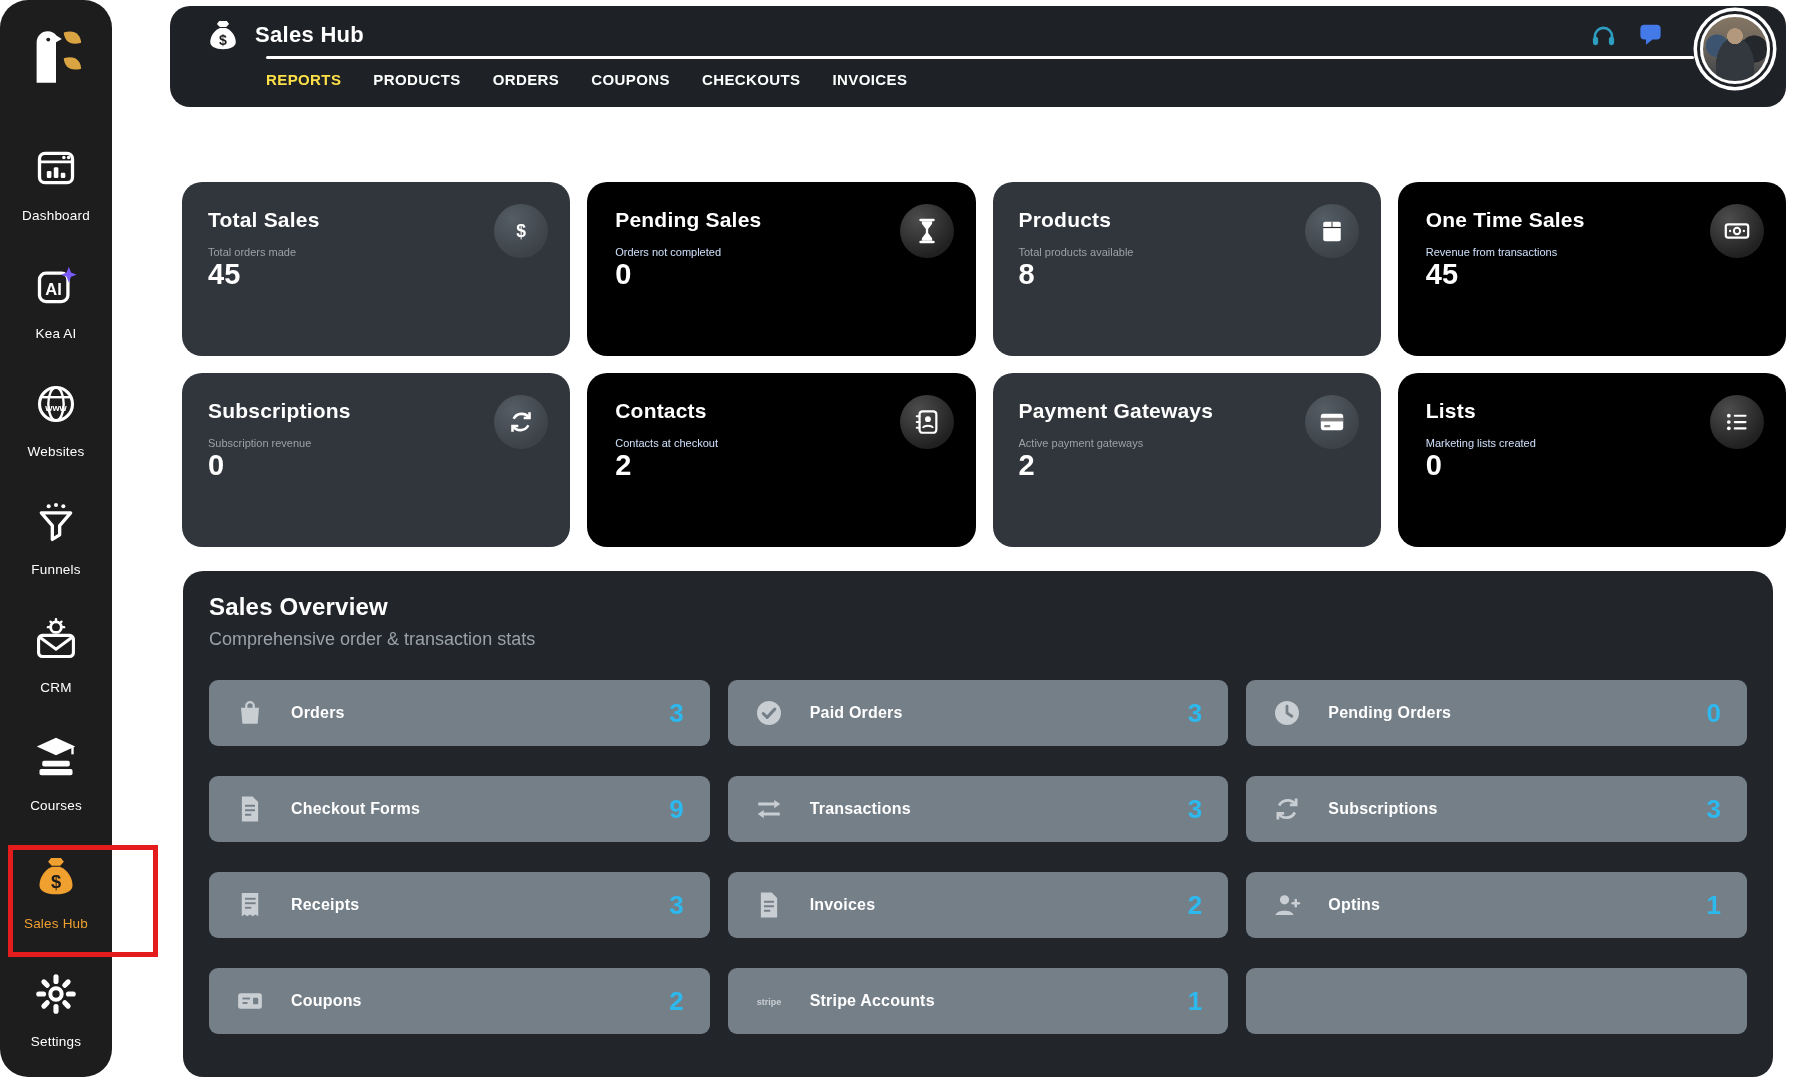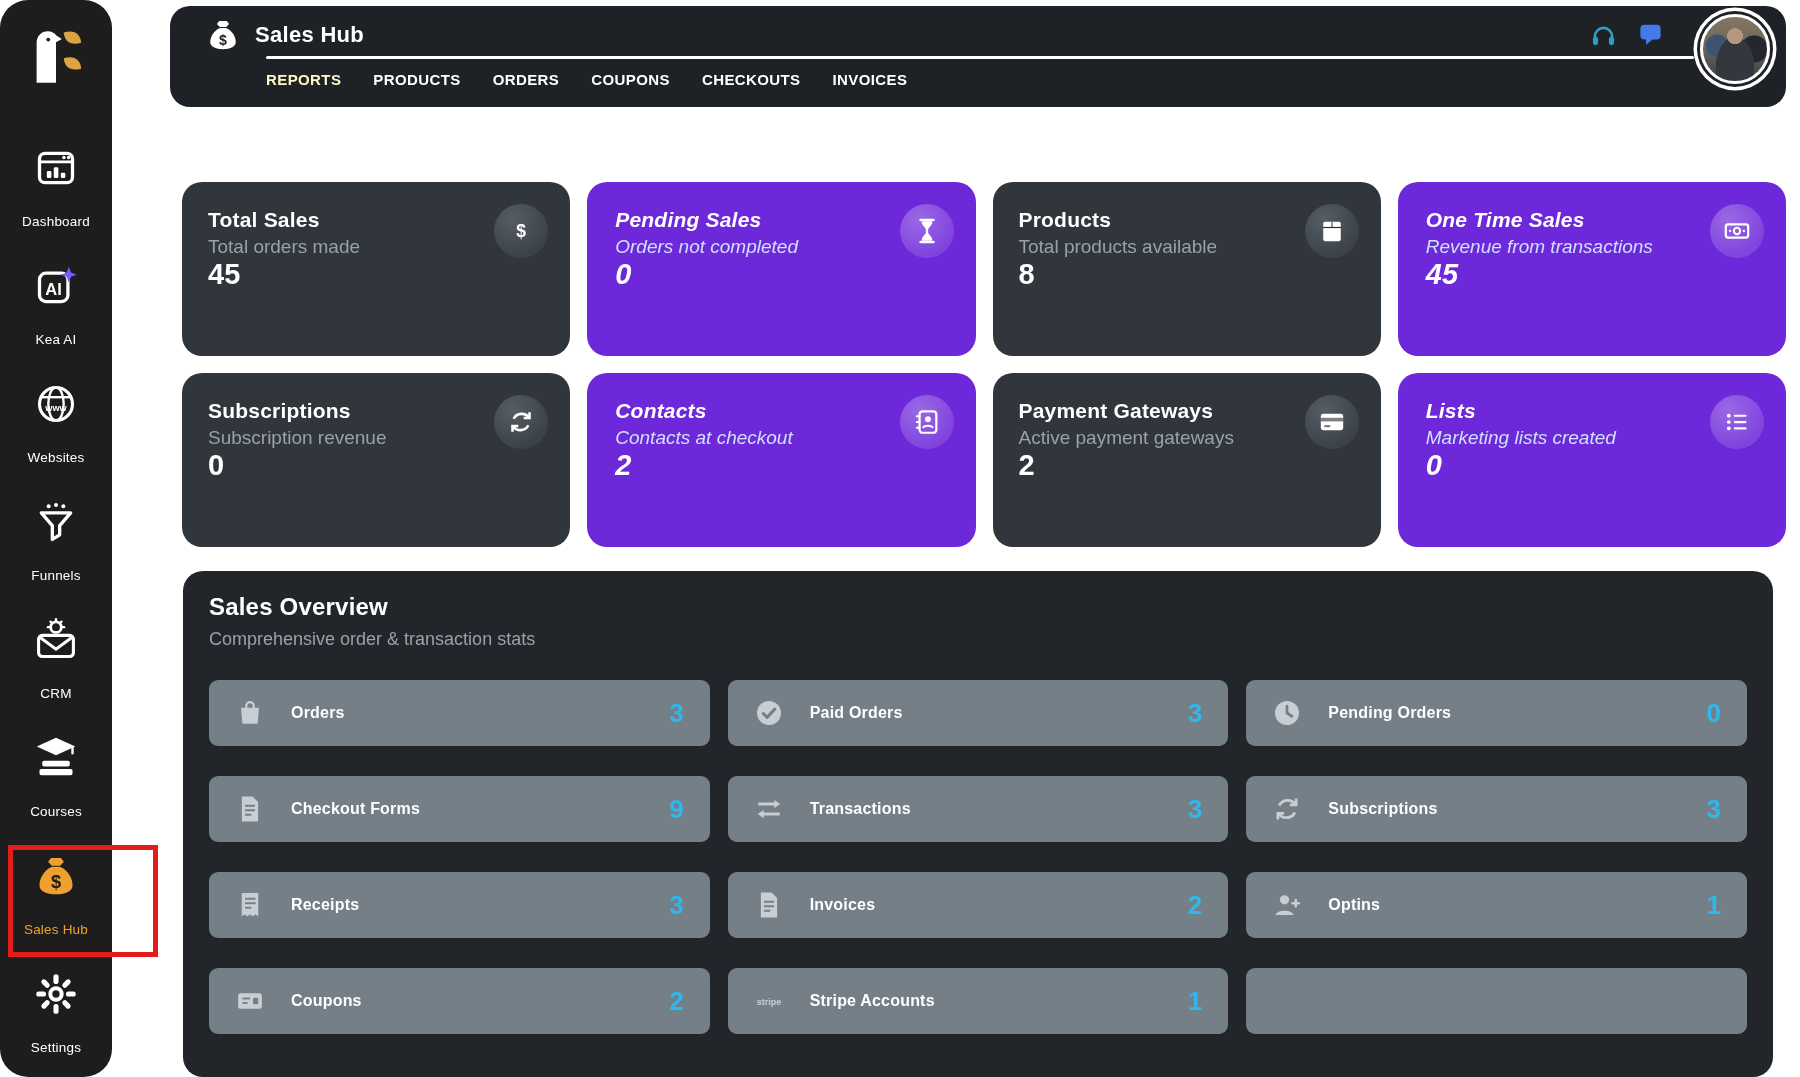--- a/index.html
+++ b/index.html
@@ -15,40 +15,40 @@
     display:flex;flex-direction:column;align-items:center;
   }
   .logo{margin-top:26px;width:62px;height:64px;}
   .nav{margin-top:56px;display:flex;flex-direction:column;align-items:center;}
   .nav-item{
     width:112px;height:72px;margin-bottom:46px;cursor:pointer;
     display:flex;flex-direction:column;align-items:center;justify-content:flex-start;
   }
   .nav-icon{width:44px;height:44px;color:#ffffff;}
   .nav-icon svg{width:100%;height:100%;}
-  .nav-label{margin-top:24px;font-size:13.5px;color:#ffffff;letter-spacing:.2px;}
+  .nav-label{margin-top:18px;font-size:13.5px;color:#ffffff;letter-spacing:.2px;}
   .nav-item.active .nav-label{color:#f0a02f;}
   .nav-item.active .nav-icon{color:#f0a02f;}
   .annotation-box{
     position:absolute;left:8px;top:845px;width:140px;height:102px;
     border:5px solid #e41c1c;z-index:50;pointer-events:none;
   }
   
   .header{
     position:absolute;left:170px;top:6px;width:1616px;height:101px;
     background:#1e2126;border-radius:20px;
   }
   .header-top{position:absolute;left:36px;top:12px;display:flex;align-items:center;gap:15px;}
   .header-bag{width:34px;height:34px;color:#ffffff;}
   .header-bag svg{width:100%;height:100%;}
   .header-title{font-size:22px;font-weight:bold;color:#ffffff;letter-spacing:.3px;}
   .title-rule{position:absolute;left:96px;right:92px;top:50px;height:2.5px;background:#ffffff;border-radius:2px;}
   .tabs{position:absolute;left:96px;top:65px;display:flex;gap:32px;}
   .tab{font-size:15px;font-weight:600;color:#ffffff;letter-spacing:.4px;cursor:pointer;}
-  .tab.active{color:#fef9c3;}
+  .tab.active{color:#fde047;}
   .header-actions{position:absolute;right:122px;top:16px;display:flex;gap:20px;align-items:center;}
   .hp-icon{width:27px;height:27px;color:#2e9fc0;cursor:pointer;}
   .chat-icon{width:27px;height:27px;color:#4479e8;cursor:pointer;}
   .hp-icon svg,.chat-icon svg{width:100%;height:100%;}
   .avatar{
     position:absolute;right:16px;top:8px;width:64px;height:64px;border-radius:50%;
     border:3px solid #ffffff;box-shadow:0 0 0 3px #1e2126,0 0 0 6.5px #ffffff;
     background:
       radial-gradient(circle at 50% 30%,#b3987e 0 14%,rgba(0,0,0,0) 15%),
       radial-gradient(ellipse at 50% 78%,#33383e 0 42%,rgba(0,0,0,0) 43%),
@@ -57,23 +57,23 @@
       linear-gradient(180deg,#857663 0%,#6d655c 45%,#3a3f46 100%);
     cursor:pointer;z-index:5;
   }
   
   .cards{
     position:absolute;left:182px;top:182px;width:1604px;
     display:grid;grid-template-columns:repeat(4,1fr);gap:17px;grid-auto-rows:174px;
   }
   .card{border-radius:20px;position:relative;padding:26px 28px;box-sizing:border-box;}
   .card.dark{background:#30363b;padding-left:26px;}
-  .card.blue{background:#6d28d9;font-style:italic;}
+  .card.blue{background:#000000;}
   .card-title{font-size:21px;font-weight:bold;color:#ffffff;letter-spacing:.2px;}
-  .card-sub{font-size:19px;margin-top:4px;}
+  .card-sub{font-size:11px;margin-top:14px;}
   .card.dark .card-sub{color:#9aa1a8;}
   .card.blue .card-sub{color:#cfe0fb;}
   .card-value{font-size:29px;font-weight:bold;color:#ffffff;}
   .badge{
     position:absolute;top:22px;right:22px;width:54px;height:54px;border-radius:50%;
     display:flex;align-items:center;justify-content:center;color:#ffffff;
   }
   .card.dark .badge{background:radial-gradient(circle at 35% 28%,#555d65,#3c4248 72%);}
   .card.blue .badge{background:radial-gradient(circle at 35% 28%,rgba(255,255,255,.30),rgba(255,255,255,.13) 72%);}
   .badge svg{width:28px;height:28px;}

